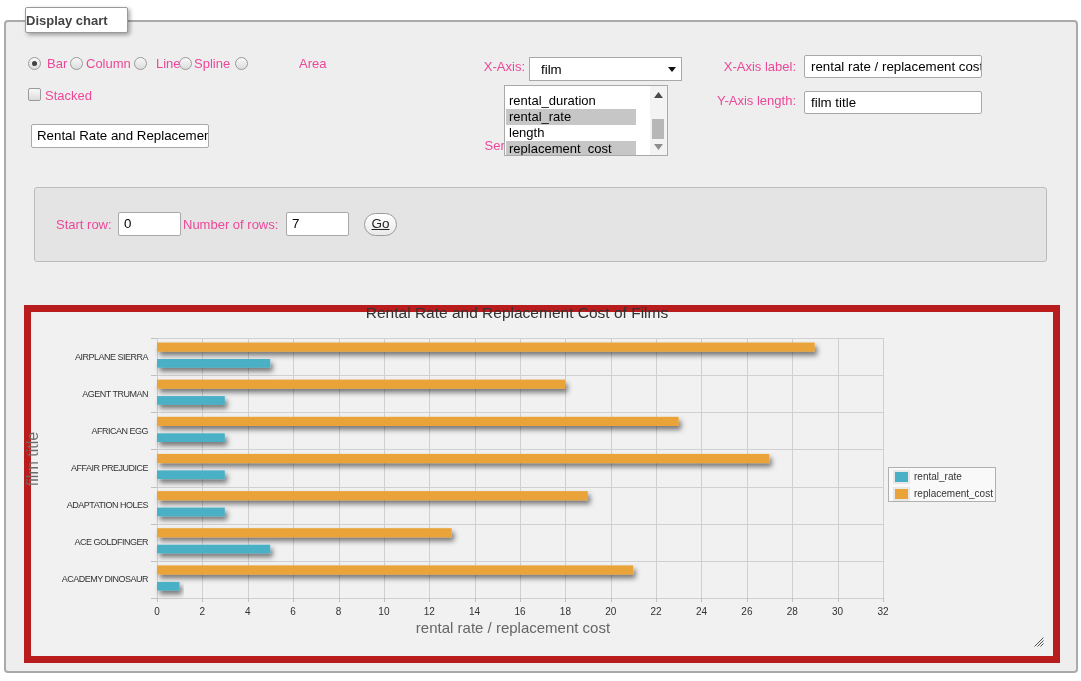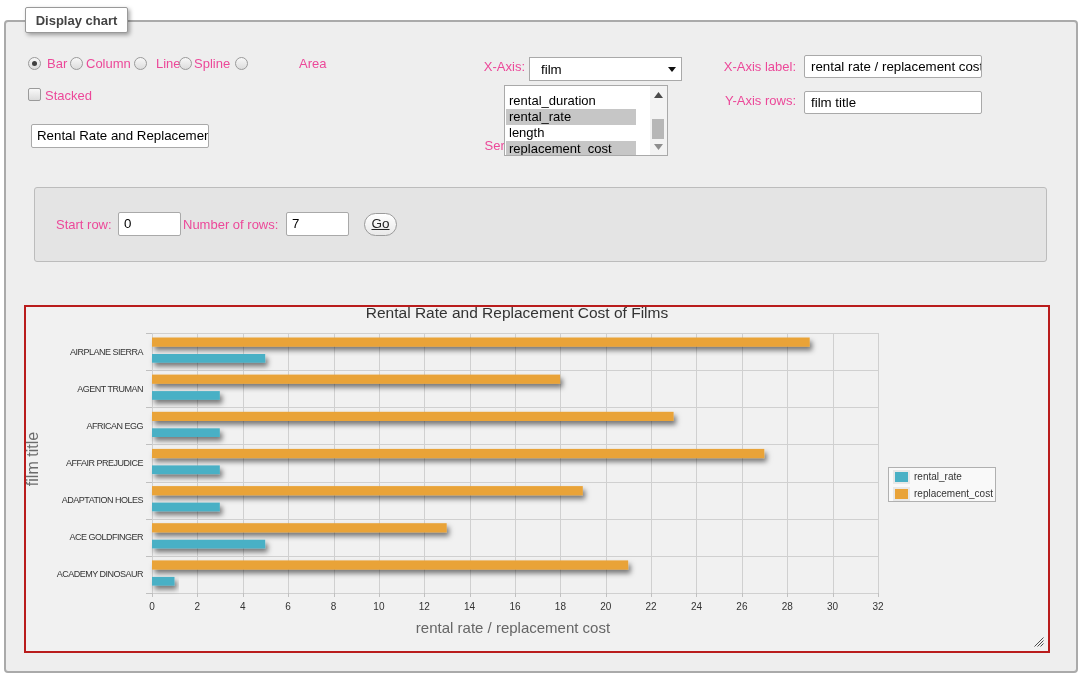--- a/index.html
+++ b/index.html
@@ -4,21 +4,21 @@
 <style>
 html,body{margin:0;padding:0;background:#ffffff;}
 body{width:1081px;height:681px;overflow:hidden;position:relative;
  font-family:"Liberation Sans",sans-serif;}
 .abs{position:absolute;}
 #fs{left:4px;top:20px;width:1070px;height:649px;background:#eeeeee;
  border:2px solid #aaaaaa;border-radius:4px;}
 #legendbox{left:25px;top:7px;width:101px;height:24px;background:#ffffff;
  border:1px solid #999999;border-radius:2px;
  box-shadow:2px 2px 4px rgba(0,0,0,0.35);
- font-size:13px;font-weight:bold;color:#444444;line-height:25px;text-align:center;}
+ font-size:13px;font-weight:bold;color:#444444;line-height:25px;}
 .flabel{font-size:13px;color:#ec4899;}
 .radio{width:11px;height:11px;border:1px solid #9a9a9a;border-radius:50%;
  background:linear-gradient(#f8f8f8,#dcdcdc);}
 .radio.on::after{content:"";position:absolute;left:3px;top:3px;width:5px;height:5px;
  border-radius:50%;background:#404040;}
 .checkbox{width:11px;height:11px;border:1px solid #9a9a9a;border-radius:2px;
  background:linear-gradient(#f8f8f8,#dcdcdc);}
 .tinput{border-radius:2px;background:#fff;border:1px solid #a9a9a9;font-size:13.3px;color:#000;
  line-height:22px;padding:0 0 0 5px;white-space:nowrap;overflow:hidden;}
 </style>
@@ -64,31 +64,31 @@
       </svg>
     <div style="position:absolute;left:2px;top:33px;width:12px;height:20px;background:#b7b7b7;"></div>
     <svg style="position:absolute;left:4px;bottom:5px;" width="9" height="6">
         <path d="M0 0 L9 0 L4.5 6 Z" fill="#8e8e8e"></path>
       </svg>
   </div>
 </div>
 
 <span class="abs flabel" style="right:285px;top:59px;">X-Axis label:</span>
 <div class="abs tinput" style="left:804px;top:55px;width:170px;height:21px;line-height:21px;padding-left:6px;">rental rate / replacement cost</div>
-<span class="abs flabel" style="right:285px;top:93px;">Y-Axis rows:</span>
+<span class="abs flabel" style="right:285px;top:93px;">Y-Axis length:</span>
 <div class="abs tinput" style="left:804px;top:91px;width:170px;height:21px;line-height:21px;padding-left:6px;">film title</div>
 
 <div class="abs" style="left:34px;top:187px;width:1011px;height:73px;background:#e4e4e4;border:1px solid #bcbcbc;border-radius:3px;"></div>
 <span class="abs flabel" style="left:56px;top:217px;">Start row:</span>
 <div class="abs tinput" style="left:118px;top:212px;width:56px;height:22px;">0</div>
 <span class="abs flabel" style="left:183px;top:217px;">Number of rows:</span>
 <div class="abs tinput" style="left:286px;top:212px;width:56px;height:22px;">7</div>
 <div class="abs" style="left:364px;top:213px;width:33px;height:23px;border:1px solid #9b9b9b;border-radius:11.5px;background:linear-gradient(#ffffff,#e9e9e9);box-sizing:border-box;text-align:center;font-size:13.5px;color:#222;line-height:20px;text-decoration:underline;">Go</div>
 
-<div class="abs" id="chart" style="left:24px;top:305px;width:1022px;height:344px;background:#f1f1f1;border:2px solid #b91c1c;">
+<div class="abs" id="chart" style="left:24px;top:305px;width:1022px;height:344px;background:#f1f1f1;border:7px solid #b91c1c;">
     <svg width="1022" height="344" style="position:absolute;left:0;top:0;">
 <defs>
         <filter id="bsh" x="-20%" y="-50%" width="140%" height="250%">
           <feDropShadow dx="2.5" dy="3.8" stdDeviation="2.5" flood-color="#000" flood-opacity="0.5"></feDropShadow>
         </filter>
       </defs>
 <line x1="126.5" y1="26.0" x2="126.5" y2="286.0" stroke="#d0d0d0" stroke-width="1"></line>
 <line x1="171.5" y1="26.0" x2="171.5" y2="286.0" stroke="#d0d0d0" stroke-width="1"></line>
 <line x1="217.5" y1="26.0" x2="217.5" y2="286.0" stroke="#d0d0d0" stroke-width="1"></line>
 <line x1="262.5" y1="26.0" x2="262.5" y2="286.0" stroke="#d0d0d0" stroke-width="1"></line>

